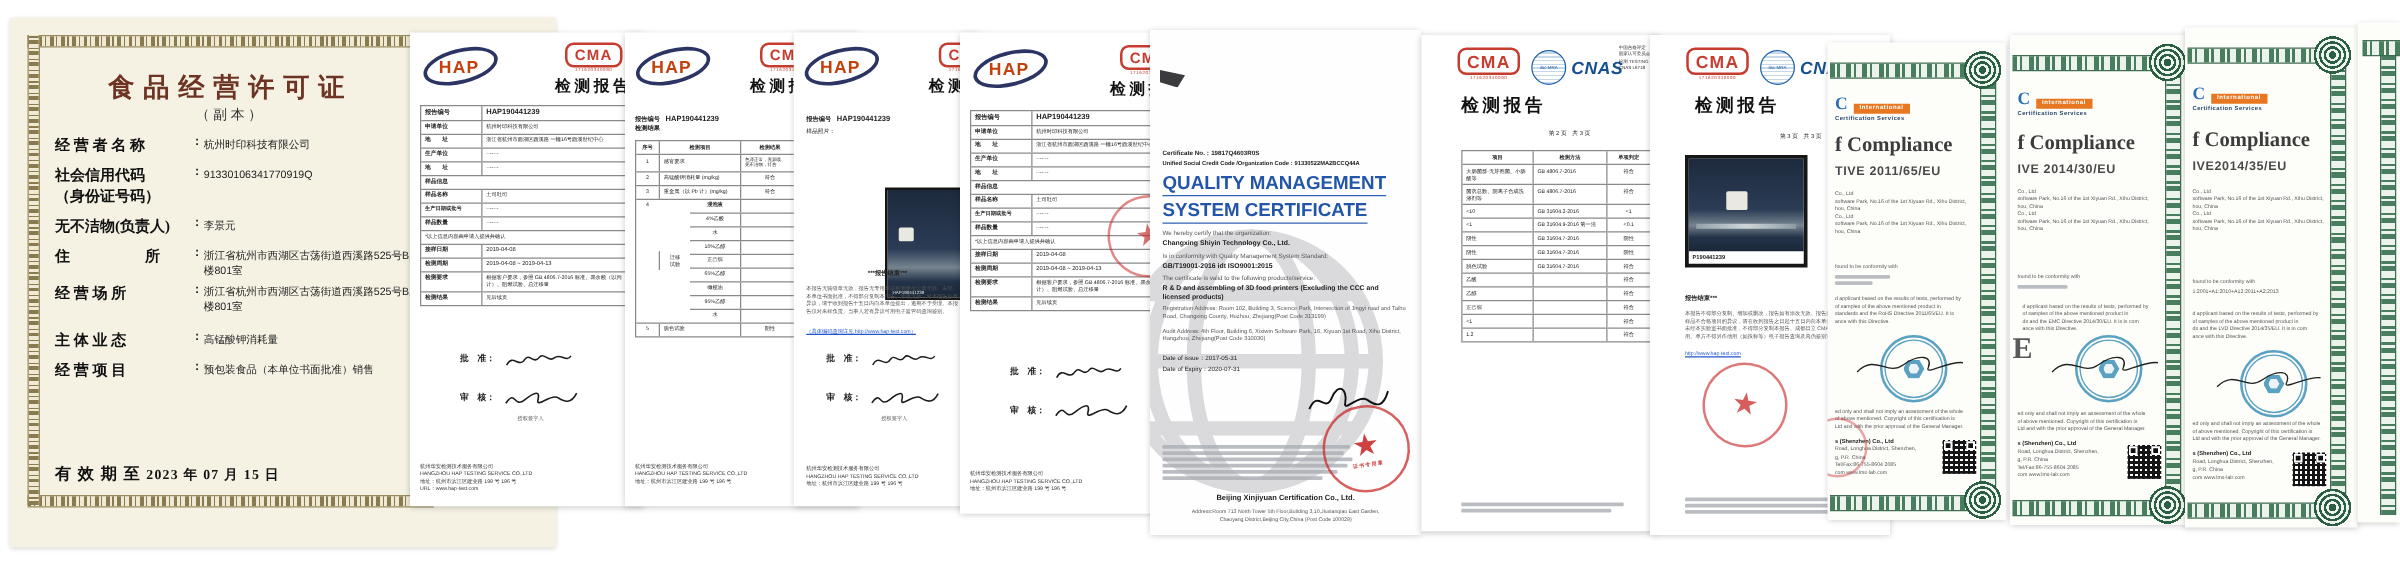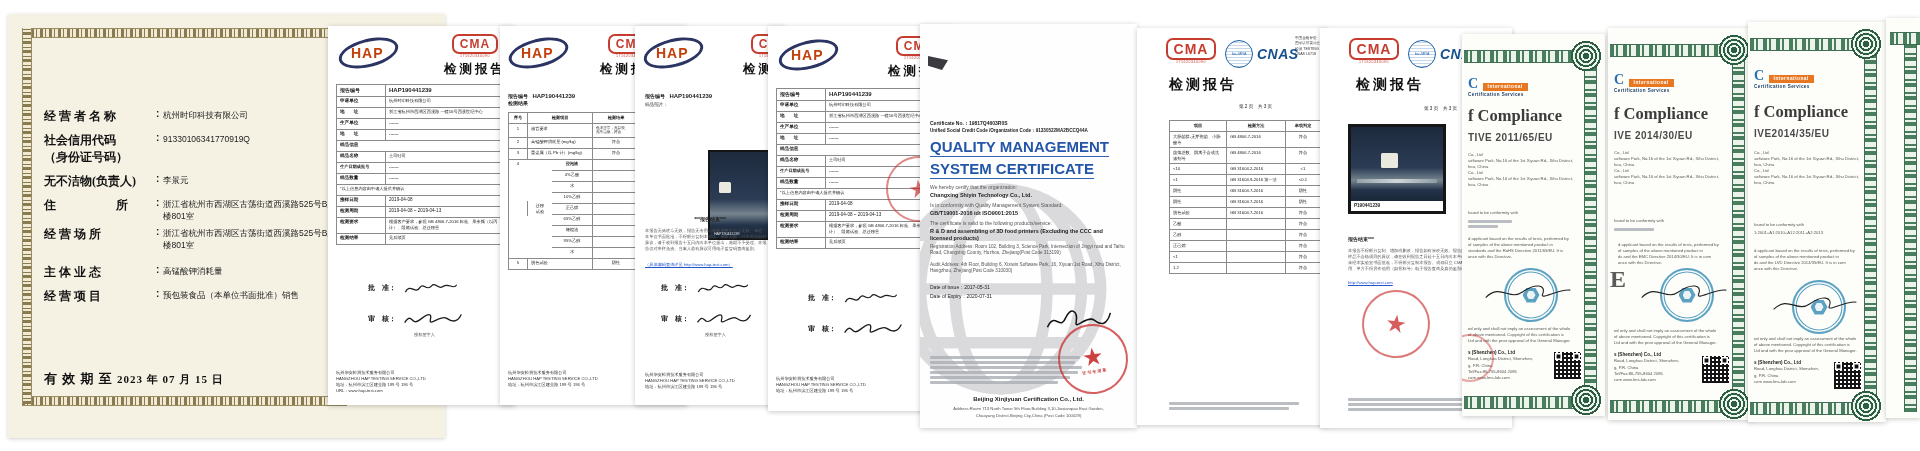--- a/index.html
+++ b/index.html
@@ -91,20 +91,22 @@
 </head>
 <body>
 
 <div id="canvas">
 
   <div id="license" class="cert">
     <div class="abs lic-strip" style="left:14px;top:14px;width:325px;height:8px;"></div>
     <div class="abs lic-strip" style="left:14px;top:382px;width:325px;height:8px;"></div>
     <div class="abs lic-stripv" style="left:14px;top:14px;width:8px;height:376px;"></div>
     <div class="abs lic-stripv" style="left:331px;top:14px;width:8px;height:376px;"></div>
+    <div class="abs ctr lic-title" style="left:14px;top:42px;width:325px;">食品经营许可证</div>
+    <div class="abs ctr lic-sub" style="left:14px;top:70px;width:325px;">（副本）</div>
     <div class="abs" style="left:36px;top:94px;width:298px;">
       <div class="lic-row">
         <span class="lic-lab">经 营 者 名 称</span>
           <span class="lic-col">:</span>
         <span class="lic-val">杭州时印科技有限公司</span>
       </div>
       <div class="lic-row">
         <span class="lic-lab">社会信用代码
 （身份证号码）</span>
           <span class="lic-col">:</span>

